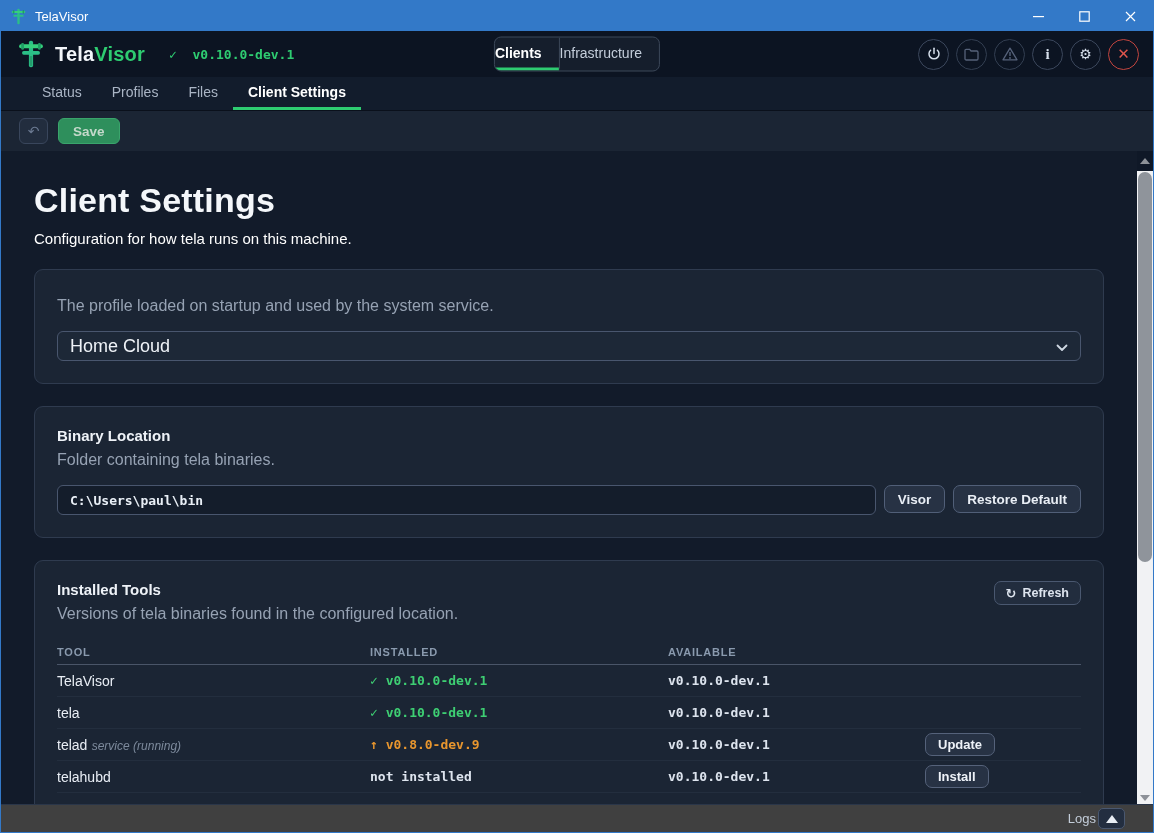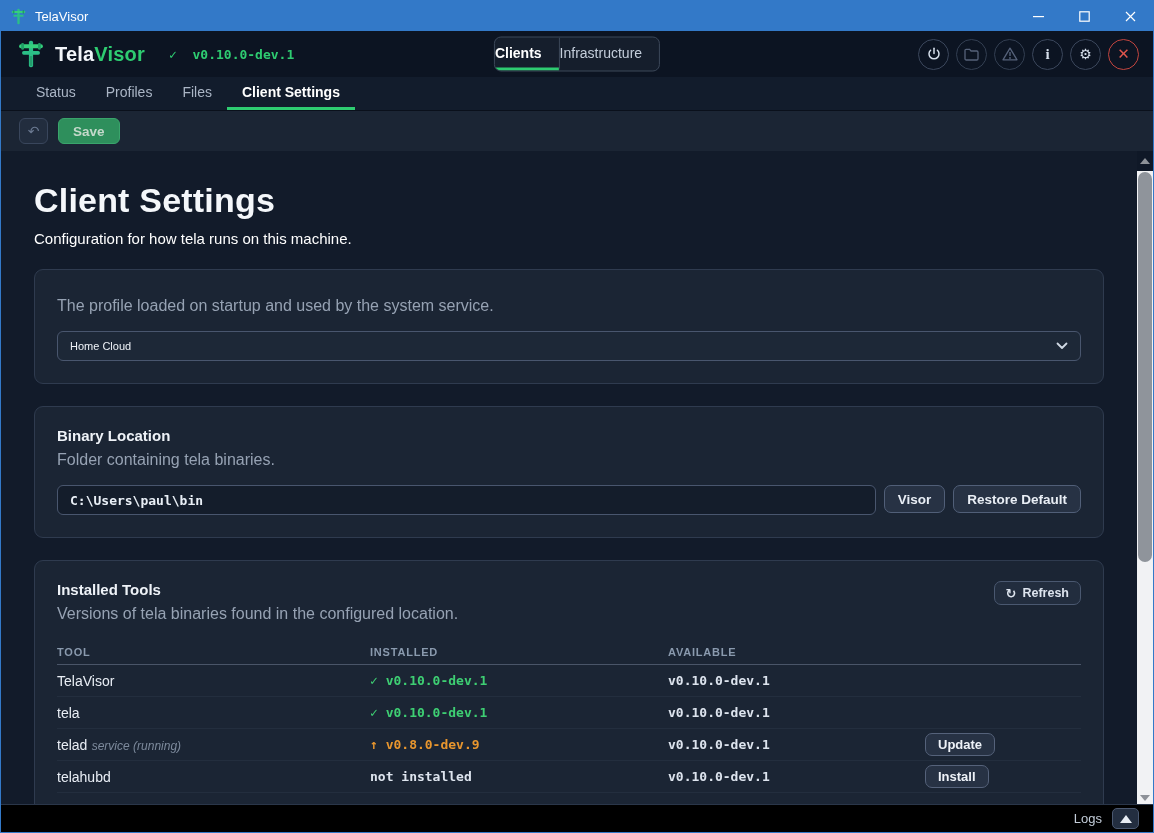--- a/index.html
+++ b/index.html
@@ -33,21 +33,21 @@
   .seg.active { color:#ffffff; font-weight:bold; border-bottom:3px solid #2ecc71; }
   .seg + .seg { border-left:1px solid #3c4859; }
   .hdr-actions { margin-left:auto; display:flex; gap:7px; align-items:center; }
   .circ { width:31px; height:31px; border-radius:50%; border:1px solid #3b475c;
     display:flex; align-items:center; justify-content:center; font-size:14px; color:#d6dfeb; cursor:default; }
   .circ.dim { color:#56627a; border-color:#333f52; }
   .circ.red { border-color:#c2453f; color:#e2564d; font-size:15px; }
   .circ .info-i { font-weight:bold; font-size:15px; font-family:"Liberation Serif",serif; }
 
   
-  .tabbar { height:34px; background:#121c2c; display:flex; align-items:stretch; padding-left:20px; border-bottom:1px solid #0a101b; }
+  .tabbar { height:34px; background:#121c2c; display:flex; align-items:stretch; padding-left:26px; border-bottom:1px solid #0a101b; }
   .tab { display:flex; align-items:center; padding:0 15px; font-size:14px; color:#aab5c5; border-bottom:3px solid transparent; cursor:default; }
   .tab.active { color:#ffffff; font-weight:bold; border-bottom-color:#2ecc71; }
 
   
   .toolbar { height:40px; background:#1b2534; display:flex; align-items:center; gap:10px; padding-left:18px; }
   .undo-btn { width:29px; height:26px; background:#222d3e; border:1px solid #39465c; border-radius:6px;
     color:#6b7a92; font-size:14px; display:flex; align-items:center; justify-content:center; cursor:default; }
   .save-btn { height:26px; padding:0 14px; background:#2e8f5c; border:1px solid #3aa56c; border-radius:6px;
     color:#c4d9cb; font-size:13.5px; font-weight:bold; display:flex; align-items:center; cursor:default; }
 
@@ -55,21 +55,21 @@
   .content { position:absolute; top:150px; bottom:28px; left:0; right:0; background:#121b2a; overflow:hidden; }
   .content-inner { padding:30px 49px 0 33px; }
   h1.page-title { font-size:34px; font-weight:800; color:#f4f7fa; letter-spacing:.2px; }
   .page-sub { margin-top:10px; font-size:15px; color:#ffffff; }
 
   .card { margin-top:22px; background:#1b2534; border:1px solid #2f3b4f; border-radius:9px; padding:20px 22px 22px 22px; }
   .card h2 { font-size:15px; font-weight:bold; color:#eef2f7; }
   .card .desc { margin-top:7px; font-size:16px; color:#96a2b3; }
 
   .select { margin-top:16px; height:30px; border:1px solid #49566e; border-radius:6px; background:#1d2837;
-    display:flex; align-items:center; padding:4px 12px; font-size:11px; color:#eef2f7; cursor:default; }
+    display:flex; align-items:center; padding:4px 12px; font-size:18px; color:#eef2f7; cursor:default; }
   .select .chev { margin-left:auto; color:#cfd8e3; }
 
   .path-row { margin-top:16px; display:flex; gap:8px; align-items:flex-start; }
   .path-input { flex:1; height:30px; background:#141d2b; border:1px solid #49566e; border-radius:6px;
     display:flex; align-items:center; padding:0 12px; font-size:13px; font-weight:bold; color:#e9eff6; }
   .btn { height:28px; padding:0 13px; background:#273244; border:1px solid #515f78; border-radius:7px;
     color:#e9eef5; font-size:13.5px; font-weight:bold; display:flex; align-items:center; white-space:nowrap; cursor:default; }
 
   .tools-head { display:flex; align-items:flex-start; }
   .refresh-btn { margin-left:auto; height:24px; padding:0 11px; background:#222d3e; border:1px solid #4a5870; border-radius:7px;
@@ -95,22 +95,22 @@
   
   .scrollbar { position:absolute; top:0; right:0; bottom:0; width:16px; background:#f1f2f4; }
   .sb-top { height:20px; background:#0f1827; display:flex; align-items:center; justify-content:center; }
   .sb-arrow { width:0; height:0; border-left:5px solid transparent; border-right:5px solid transparent; }
   .sb-arrow.up { border-bottom:6px solid #8d9198; }
   .sb-arrow.down { border-top:6px solid #8d9198; }
   .sb-thumb { position:absolute; top:21px; left:1px; width:14px; height:390px; background:#8f949b; border-radius:7px; }
   .sb-bottom { position:absolute; bottom:3px; left:0; width:16px; display:flex; justify-content:center; }
 
   
-  .footer { position:absolute; left:0; right:0; bottom:0; height:28px; background:#000000; border-top:1px solid #2a3649;
-    display:flex; align-items:center; justify-content:flex-end; gap:10px; padding-right:14px; }
+  .footer { position:absolute; left:0; right:0; bottom:0; height:28px; background:#404040; border-top:1px solid #2a3649;
+    display:flex; align-items:center; justify-content:flex-end; gap:2px; padding-right:28px; }
   .footer .logs-lbl { font-size:13px; color:#c3cdd9; }
   .logs-btn { width:27px; height:21px; background:#232e40; border:1px solid #4a5870; border-radius:5px;
     display:flex; align-items:center; justify-content:center; cursor:default; }
   .logs-btn .tri { width:0; height:0; border-left:6px solid transparent; border-right:6px solid transparent; border-bottom:8px solid #e8edf4; }
 </style>
 </head>
 <body>
 
 <div class="titlebar">
   <svg class="app-ico" viewBox="0 0 20 20">

